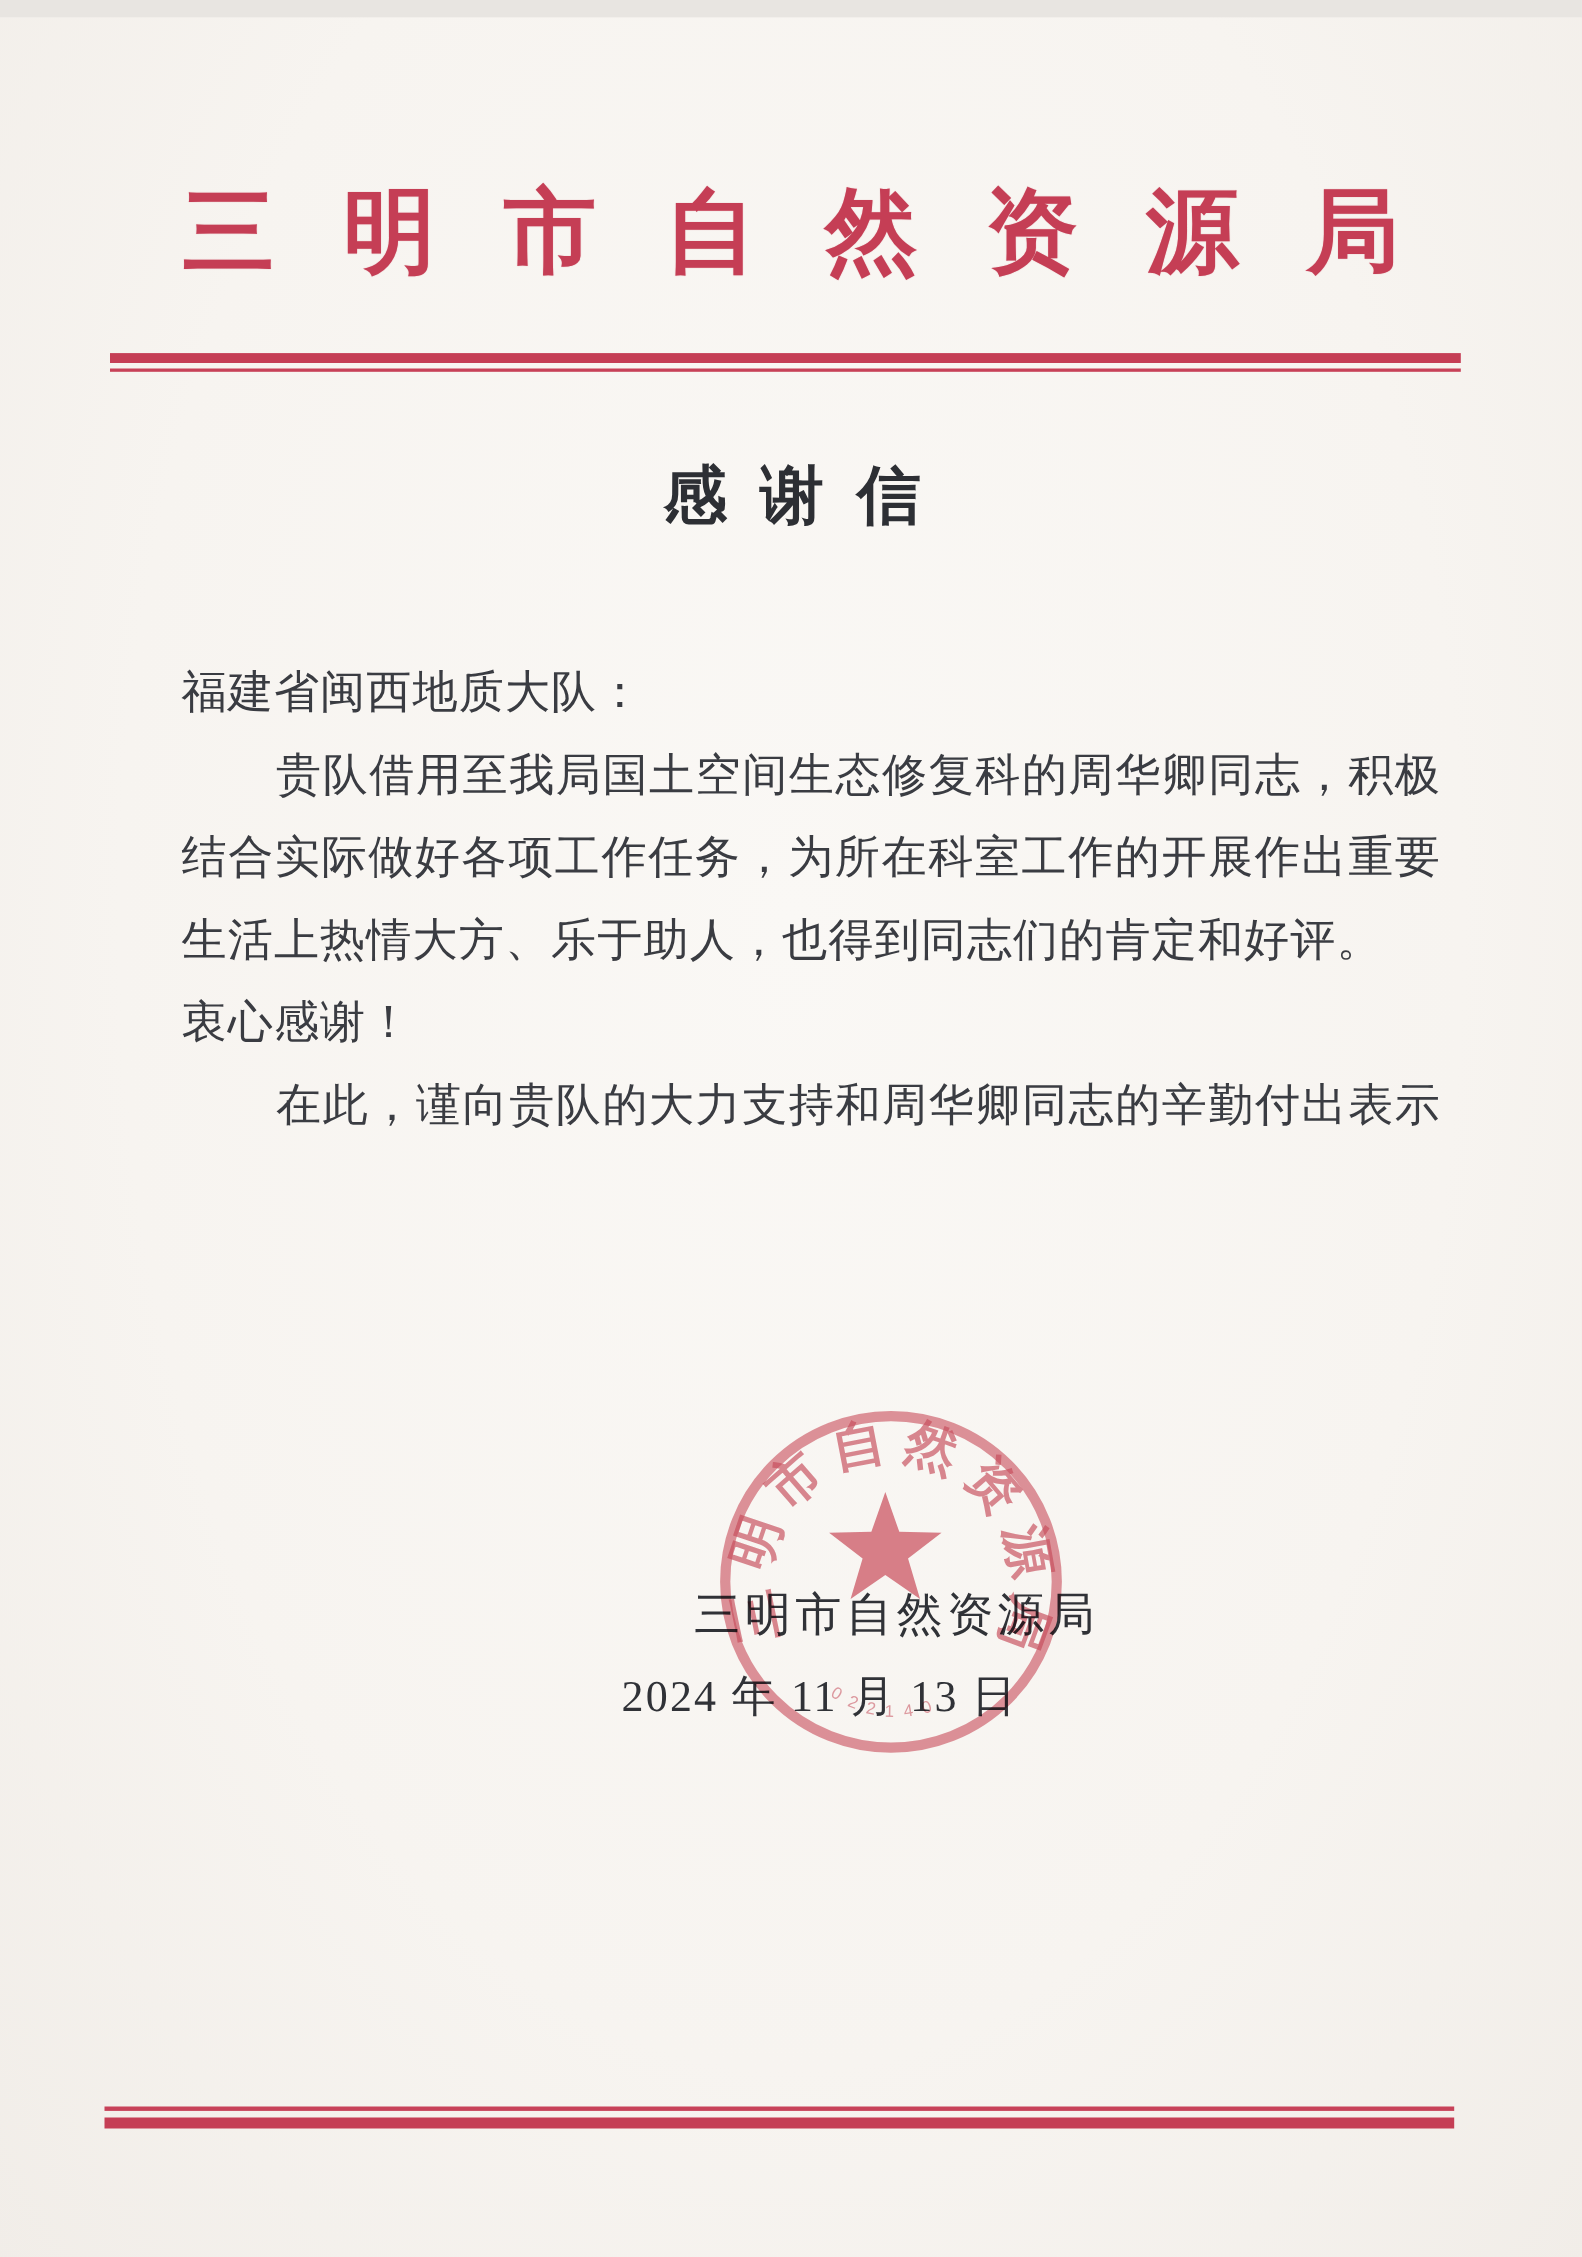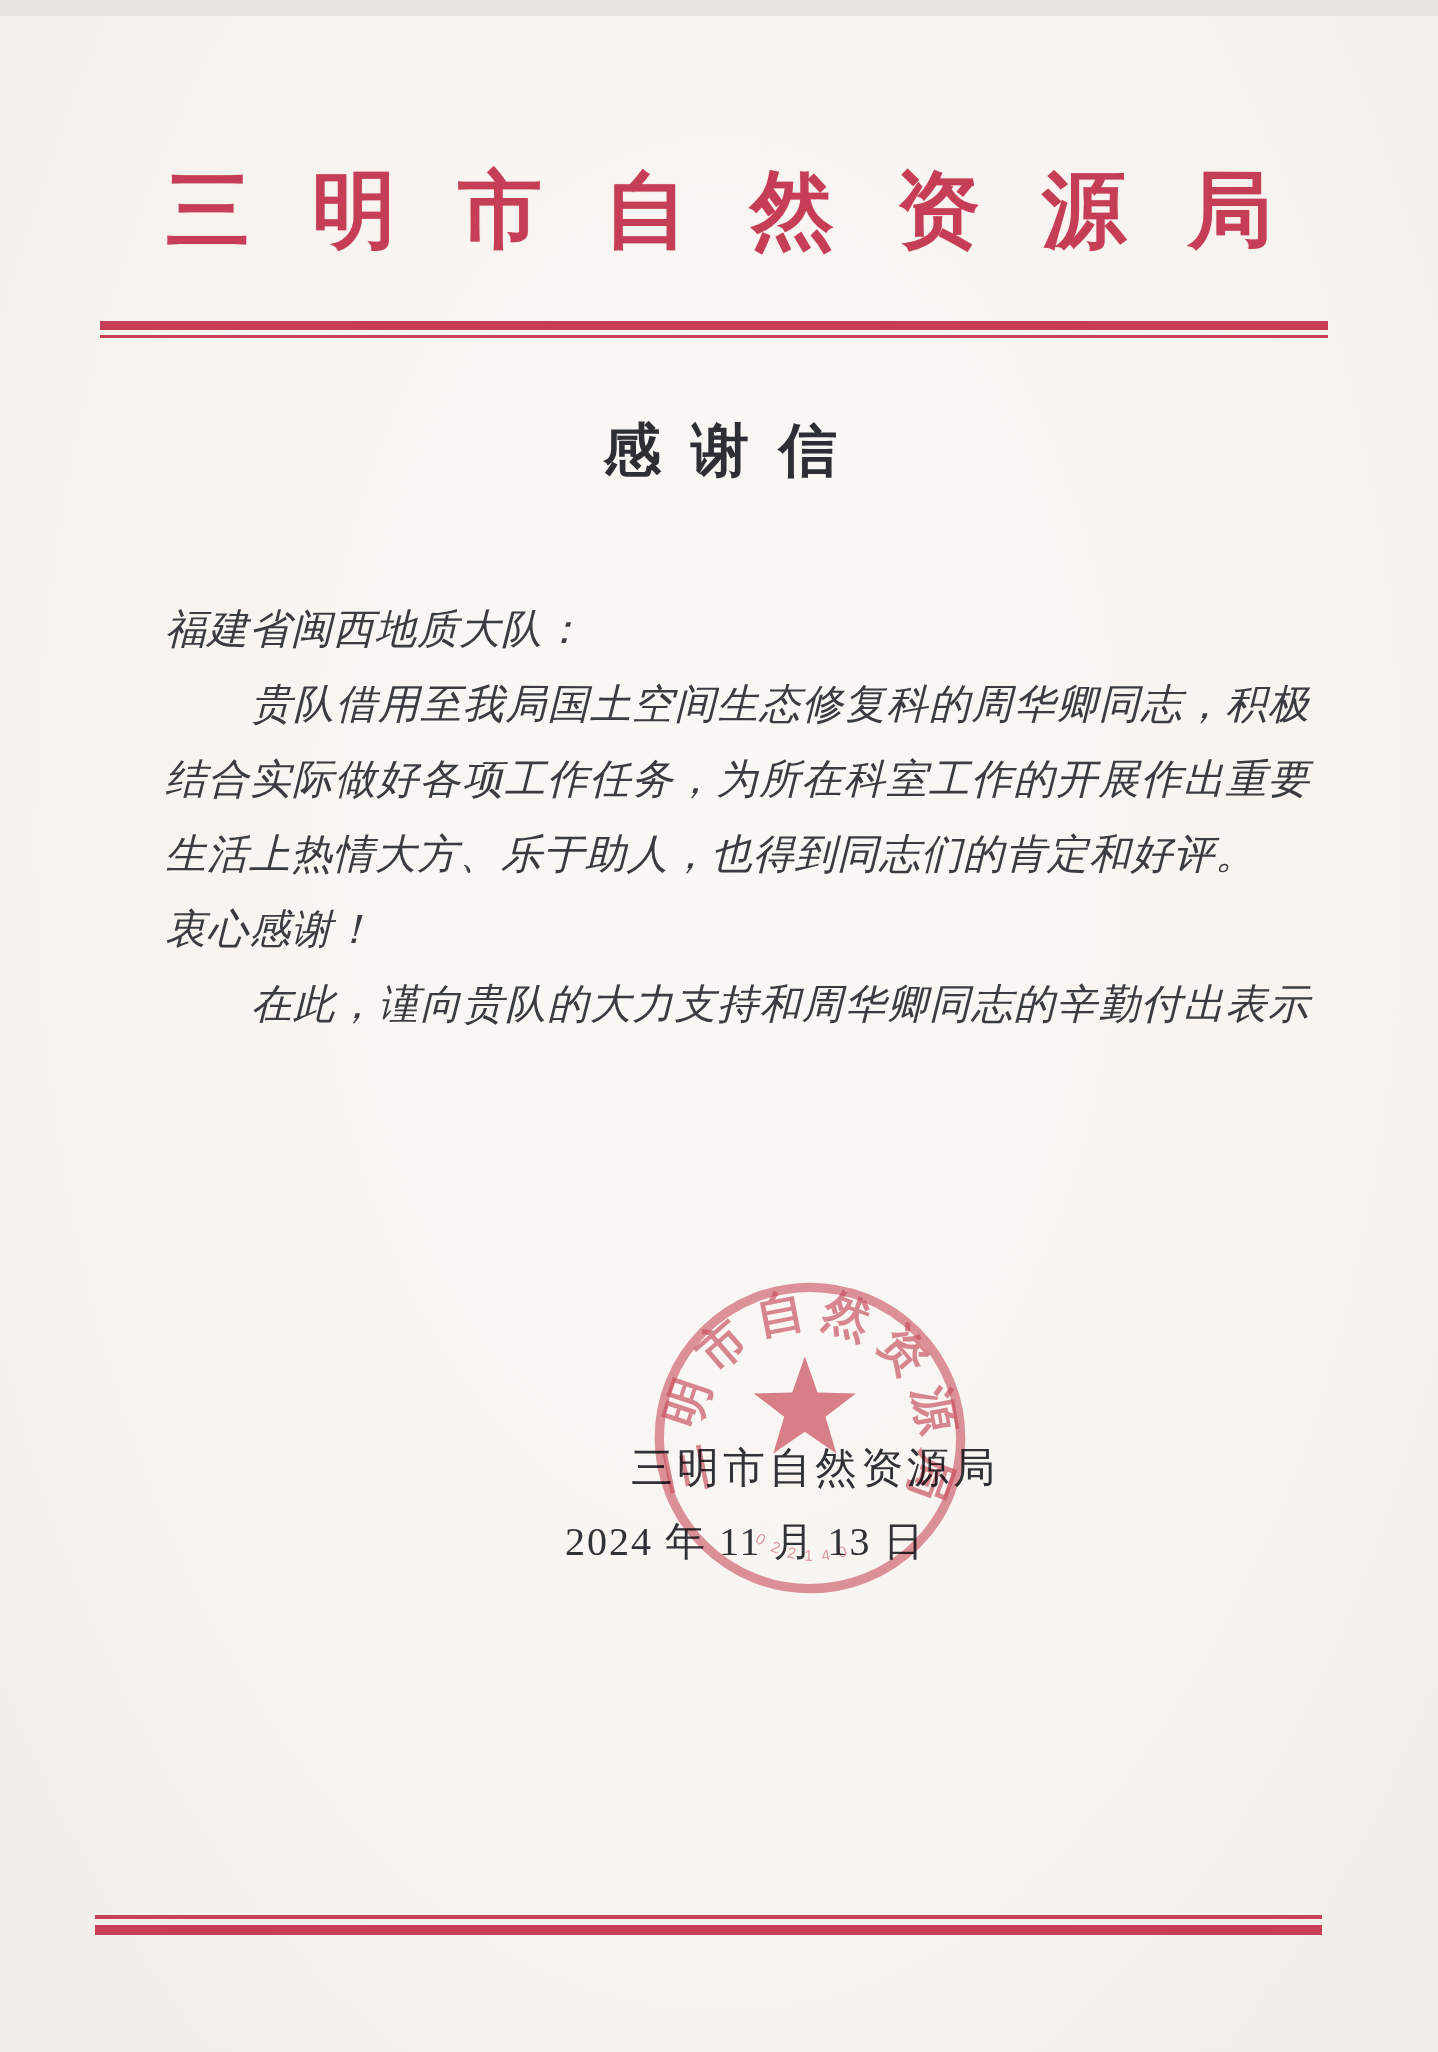--- a/index.html
+++ b/index.html
@@ -39,21 +39,20 @@
     letter-spacing:30px;
     color:#2d2f34;
     white-space:nowrap;
   }
   
   .body-text{
     position:absolute;left:165px;top:576px;width:1145px;
     font-size:41px;
     color:#3a3c42;
     letter-spacing:1px;
-    font-style:italic;
   }
   .line{
     height:75px;line-height:75px;
     white-space:nowrap;
     overflow:visible;
   }
   .jline{
     text-align:justify;
     text-align-last:justify;
     white-space:normal;

